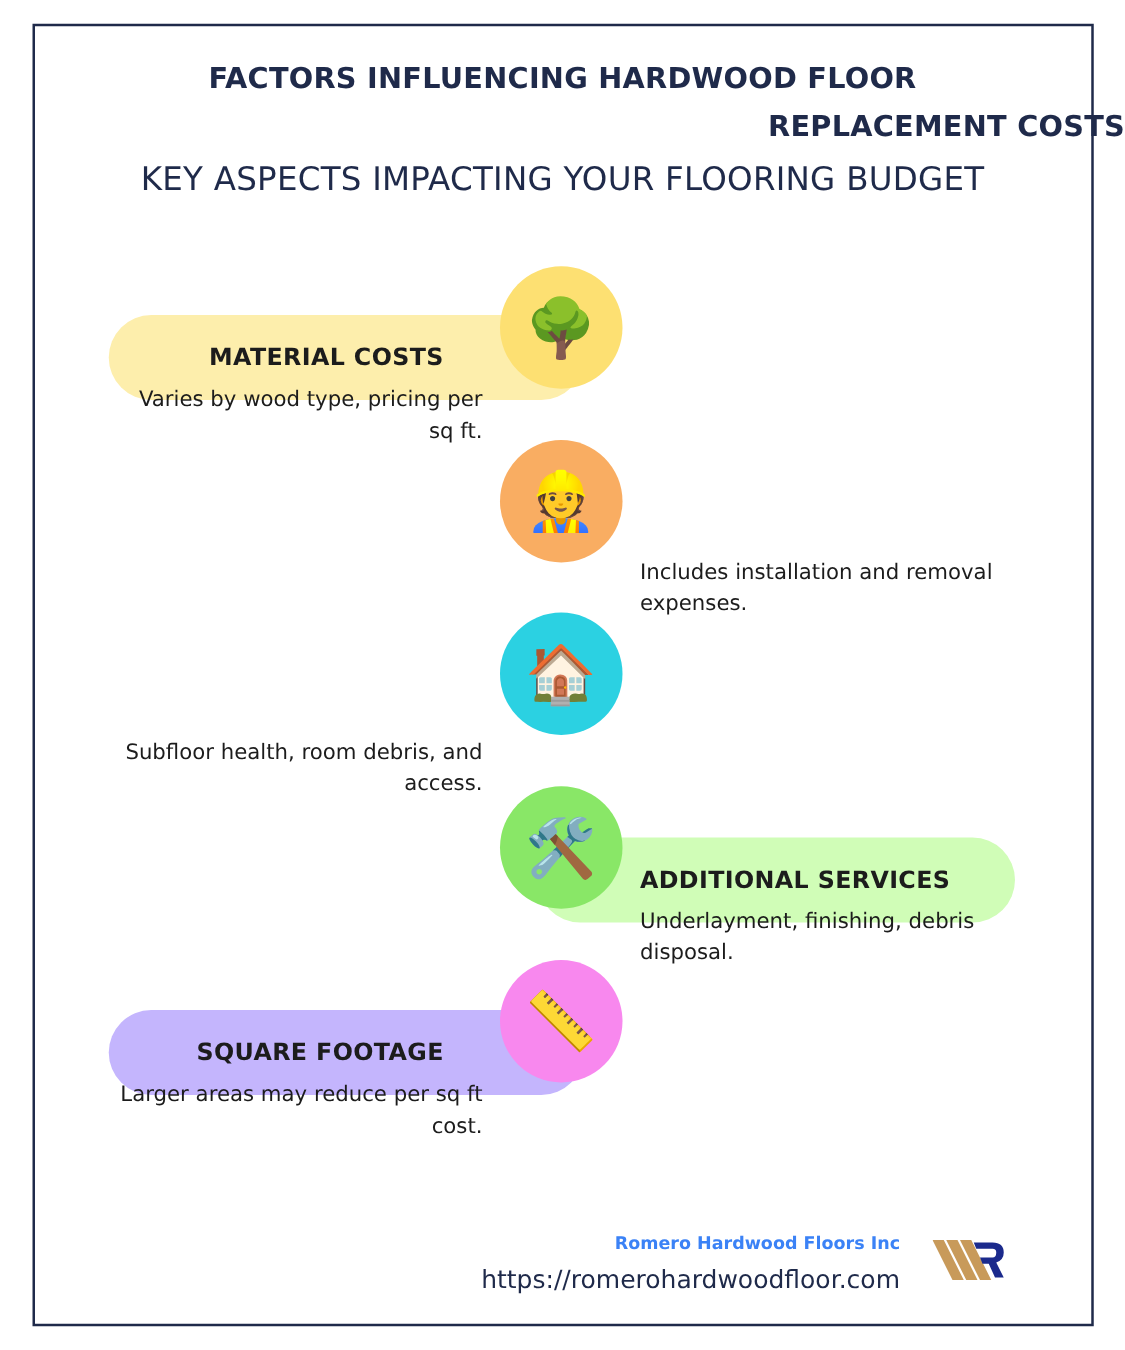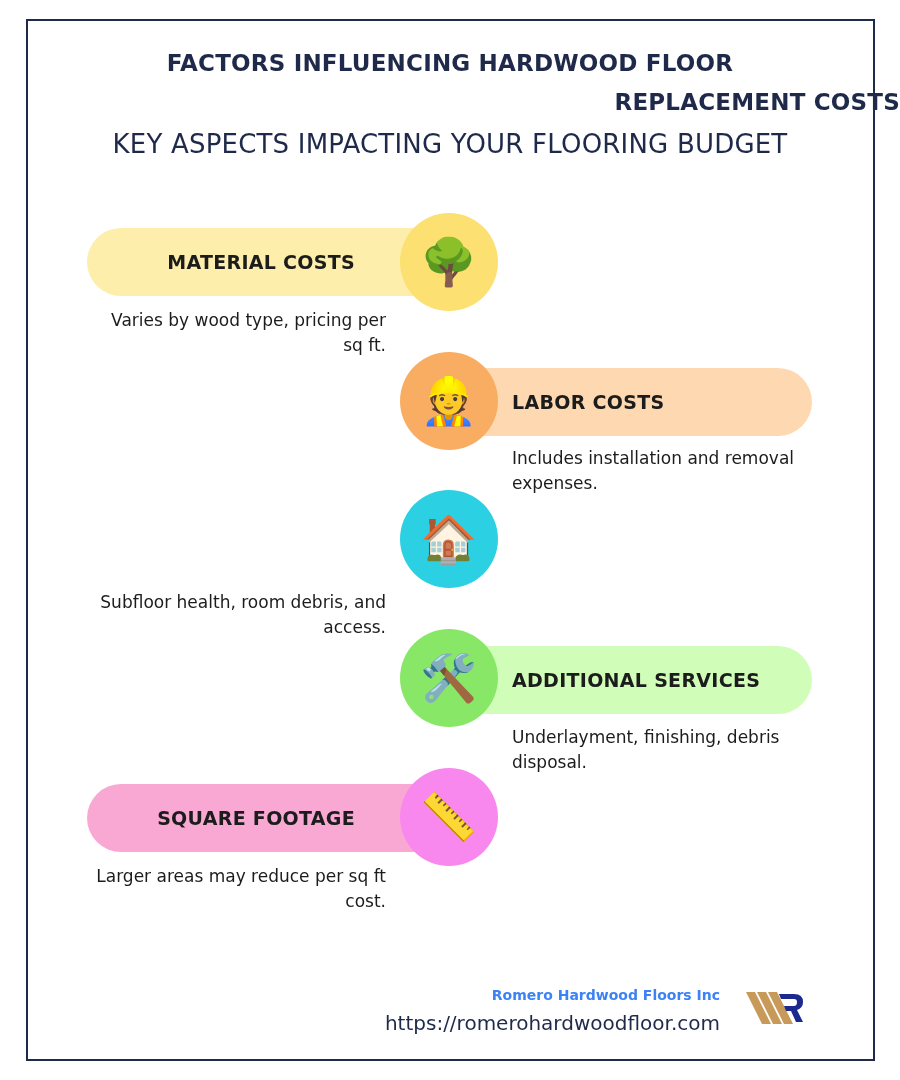--- a/index.html
+++ b/index.html
@@ -21,21 +21,21 @@
     .subtitle {
       position: absolute; left: 0; width: 900px; top: 129px; text-align: center;
       font-family: "DejaVu Sans", sans-serif; font-weight: normal;
       color: #1f2a4a; font-size: 26px; letter-spacing: 0.2px;
     }
 
     .row { position: absolute; left: 0; width: 900px; height: 140px; }
 
     .pill {
       position: absolute; height: 68px; border-radius: 34px;
-      display: flex; align-items: center;
+      display: flex; align-items: center; margin-top: 24px;
     }
     .pill.left  { left: 87px;  width: 380px; justify-content: flex-end; padding-right: 112px; }
     .pill.right { left: 430px; width: 382px; justify-content: flex-start; padding-left: 82px; }
 
     .pill-label {
       font-family: "DejaVu Sans", sans-serif; font-weight: bold;
       font-size: 19px; color: #1c1c1c; letter-spacing: 0.3px; white-space: nowrap;
     }
 
     .circle {
@@ -74,42 +74,39 @@
 
 <div class="row" style="top:213px;">
   <div class="pill left" style="top:15px; background:#fdeeac;">
     <span class="pill-label">MATERIAL COSTS</span>
   </div>
   <div class="circle" style="top:0; background:#fde072;">🌳</div>
   <div class="desc left" style="top:95px;">Varies by wood type, pricing per sq ft.</div>
 </div>
 
 <div class="row" style="top:352px;">
-  <div class="pill right" style="top:16px; background:#fed8b1;">
-    <span class="pill-label">LABOR COSTS</span>
-  </div>
   <div class="circle" style="top:0; background:#f9ad62;">👷</div>
   <div class="desc right" style="top:94px;">Includes installation and removal expenses.</div>
 </div>
 
 <div class="row" style="top:490px;">
   <div class="circle" style="top:0; background:#2bd1e2;">🏠</div>
   <div class="desc left" style="top:100px;">Subfloor health, room debris, and access.</div>
 </div>
 
 <div class="row" style="top:629px;">
   <div class="pill right" style="top:17px; background:#d0fdb7;">
     <span class="pill-label">ADDITIONAL SERVICES</span>
   </div>
   <div class="circle" style="top:0; background:#89e767;">🛠️</div>
   <div class="desc right" style="top:96px;">Underlayment, finishing, debris disposal.</div>
 </div>
 
 <div class="row" style="top:768px;">
-  <div class="pill left" style="top:16px; background:#f9a8d4;">
+  <div class="pill left" style="top:16px; background:#c4b5fd;">
     <span class="pill-label">SQUARE FOOTAGE</span>
   </div>
   <div class="circle" style="top:0; background:#f888ee;">📏</div>
   <div class="desc left" style="top:96px;">Larger areas may reduce per sq ft cost.</div>
 </div>
 
 <div class="footer-company">Romero Hardwood Floors Inc</div>
 <a class="footer-url">https://romerohardwoodfloor.com</a>
 <svg class="logo" viewBox="0 0 58 32">
   <polygon points="0,0 9,0 25,32 16,32" fill="#c89a5a"></polygon>

